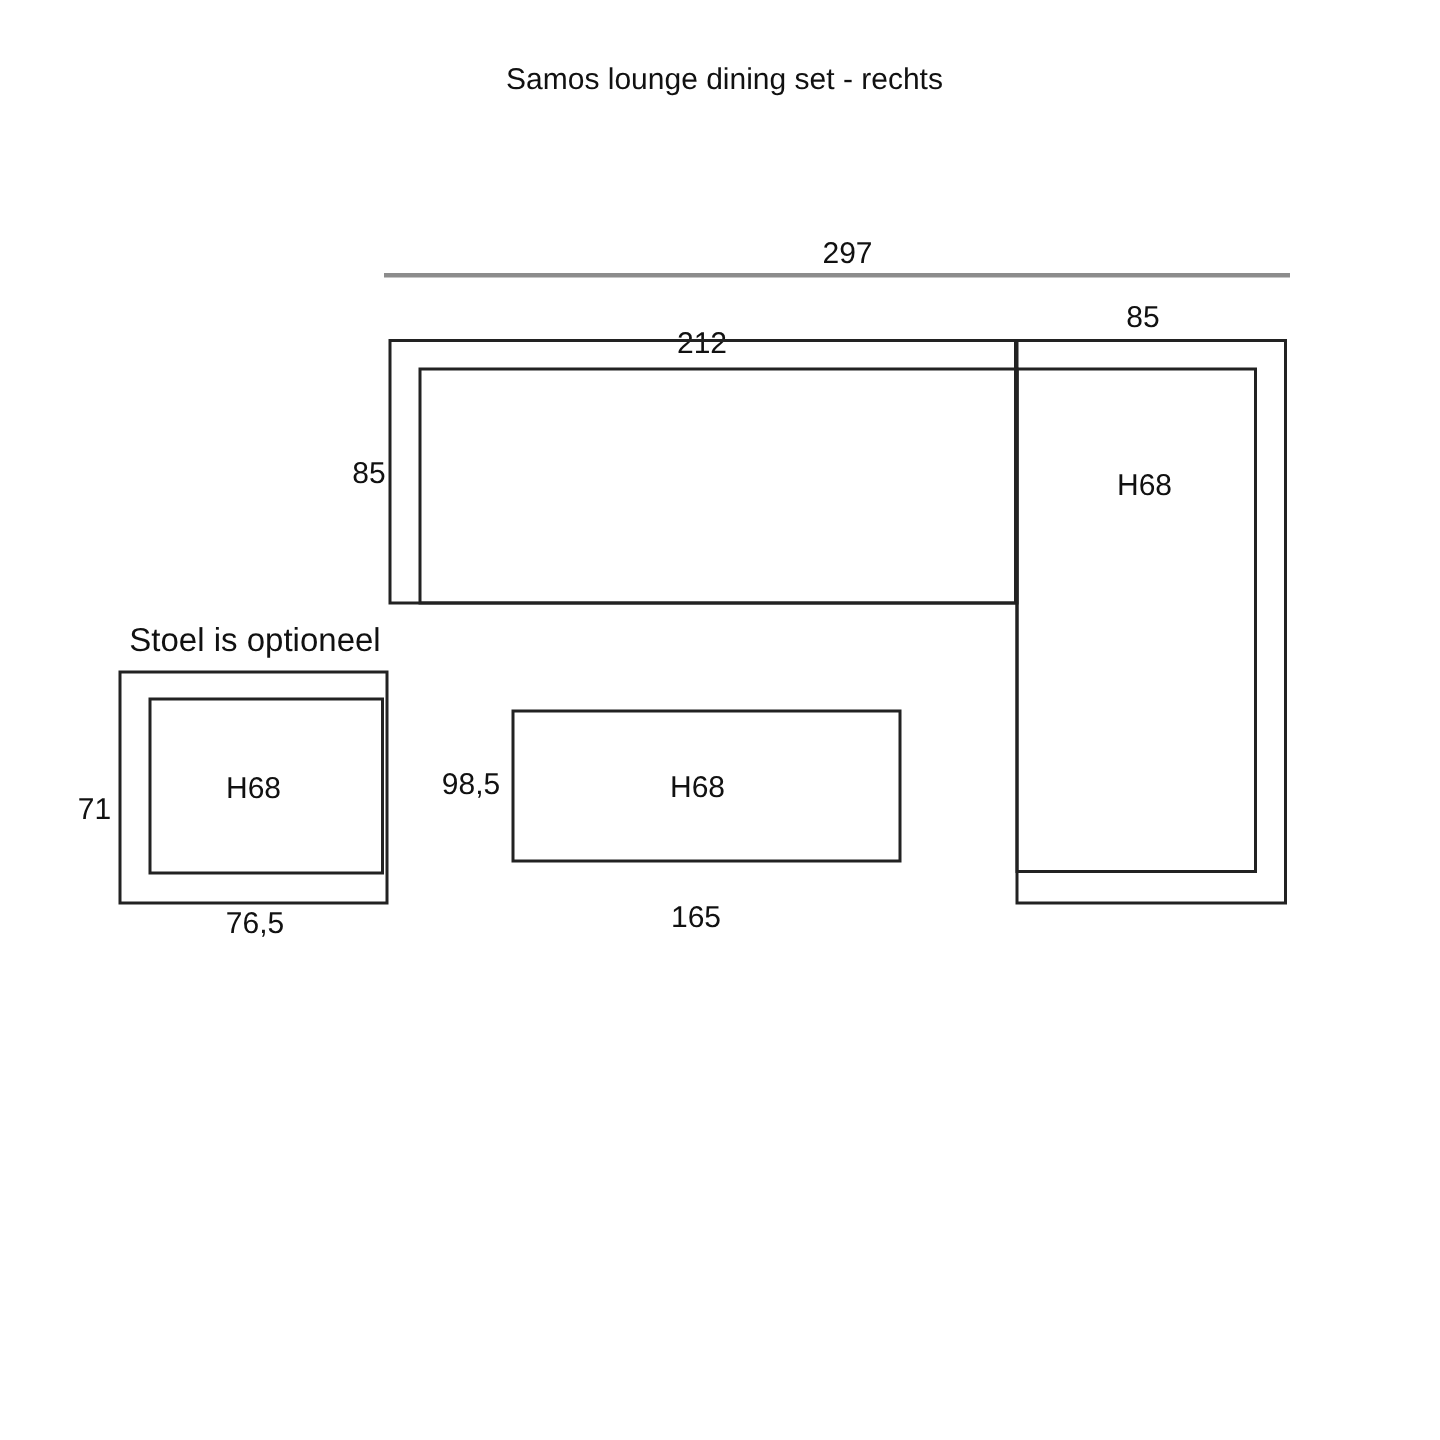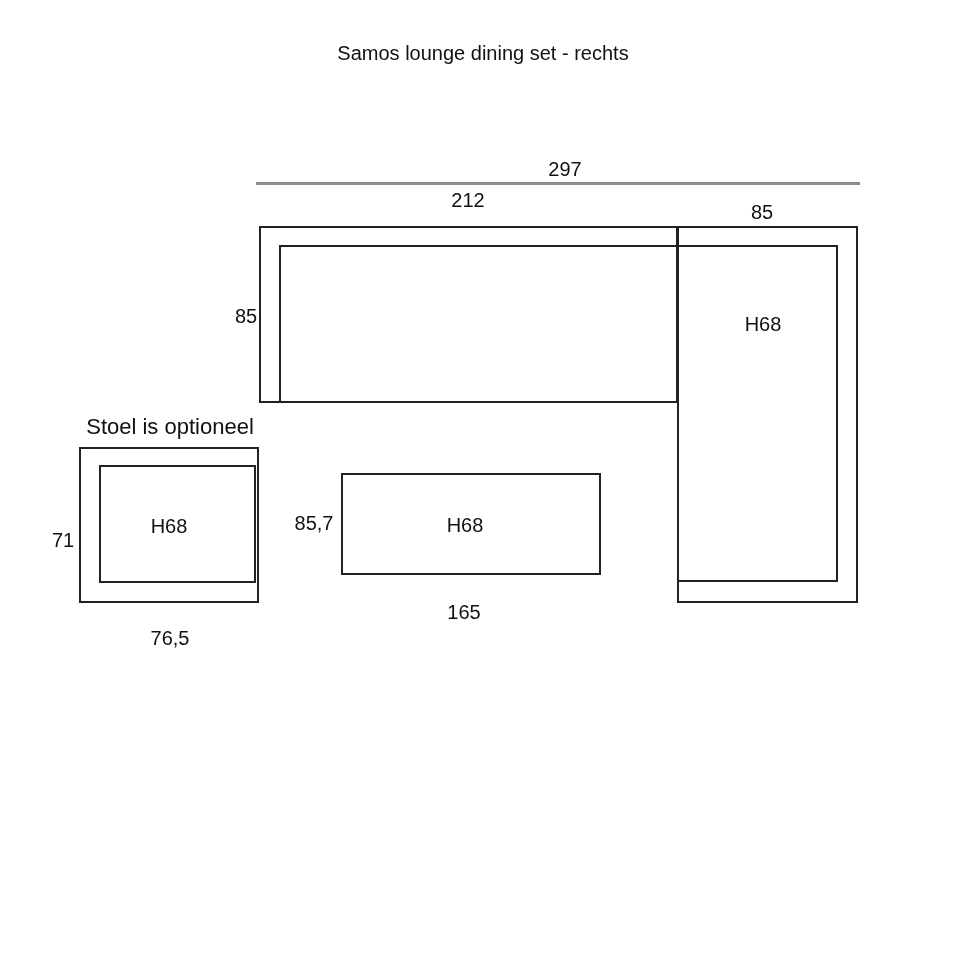--- a/index.html
+++ b/index.html
@@ -43,37 +43,37 @@
 </head>
 <body>
 
 <div class="canvas">
 
   <div class="label title" style="left:483px; top:53px;">Samos lounge dining set - rechts</div>
 
   <div class="label" style="left:565px; top:169px;">297</div>
   <div class="dimline" style="left:256px; top:182px; width:605px;"></div>
 
-  <div class="label" style="left:468px; top:200px;">212</div>
+  <div class="label" style="left:468px; top:229px;">212</div>
   <div class="label" style="left:762px; top:212px;">85</div>
 
   <div class="rect" style="left:259px; top:226px; width:419px; height:177px;"></div>
   <div class="rect" style="left:279px; top:245px; width:400px; height:158px;"></div>
   <div class="rect" style="left:677px; top:226px; width:181px; height:377px;"></div>
   <div class="rect" style="left:677px; top:245px; width:161px; height:337px;"></div>
 
   <div class="label" style="left:246px; top:316px;">85</div>
   <div class="label" style="left:763px; top:324px;">H68</div>
   <div class="label" style="left:881px; top:412px;">210</div>
 
   <div class="label small" style="left:170px; top:427px;">Stoel is optioneel</div>
   <div class="rect" style="left:79px; top:447px; width:180px; height:156px;"></div>
   <div class="rect" style="left:99px; top:465px; width:157px; height:118px;"></div>
   <div class="label" style="left:63px; top:524px;margin-top:16px;">71</div>
   <div class="label" style="left:169px; top:526px;">H68</div>
-  <div class="label" style="left:170px; top:638px;">76,5</div>
+  <div class="label" style="left:170px; top:616px;">76,5</div>
 
   <div class="rect" style="left:341px; top:473px; width:260px; height:102px;"></div>
-  <div class="label" style="left:314px; top:523px;">85,7</div>
+  <div class="label" style="left:314px; top:523px;">98,5</div>
   <div class="label" style="left:465px; top:525px;">H68</div>
   <div class="label" style="left:464px; top:612px;">165</div>
 
 </div>
 
 </body></html>

